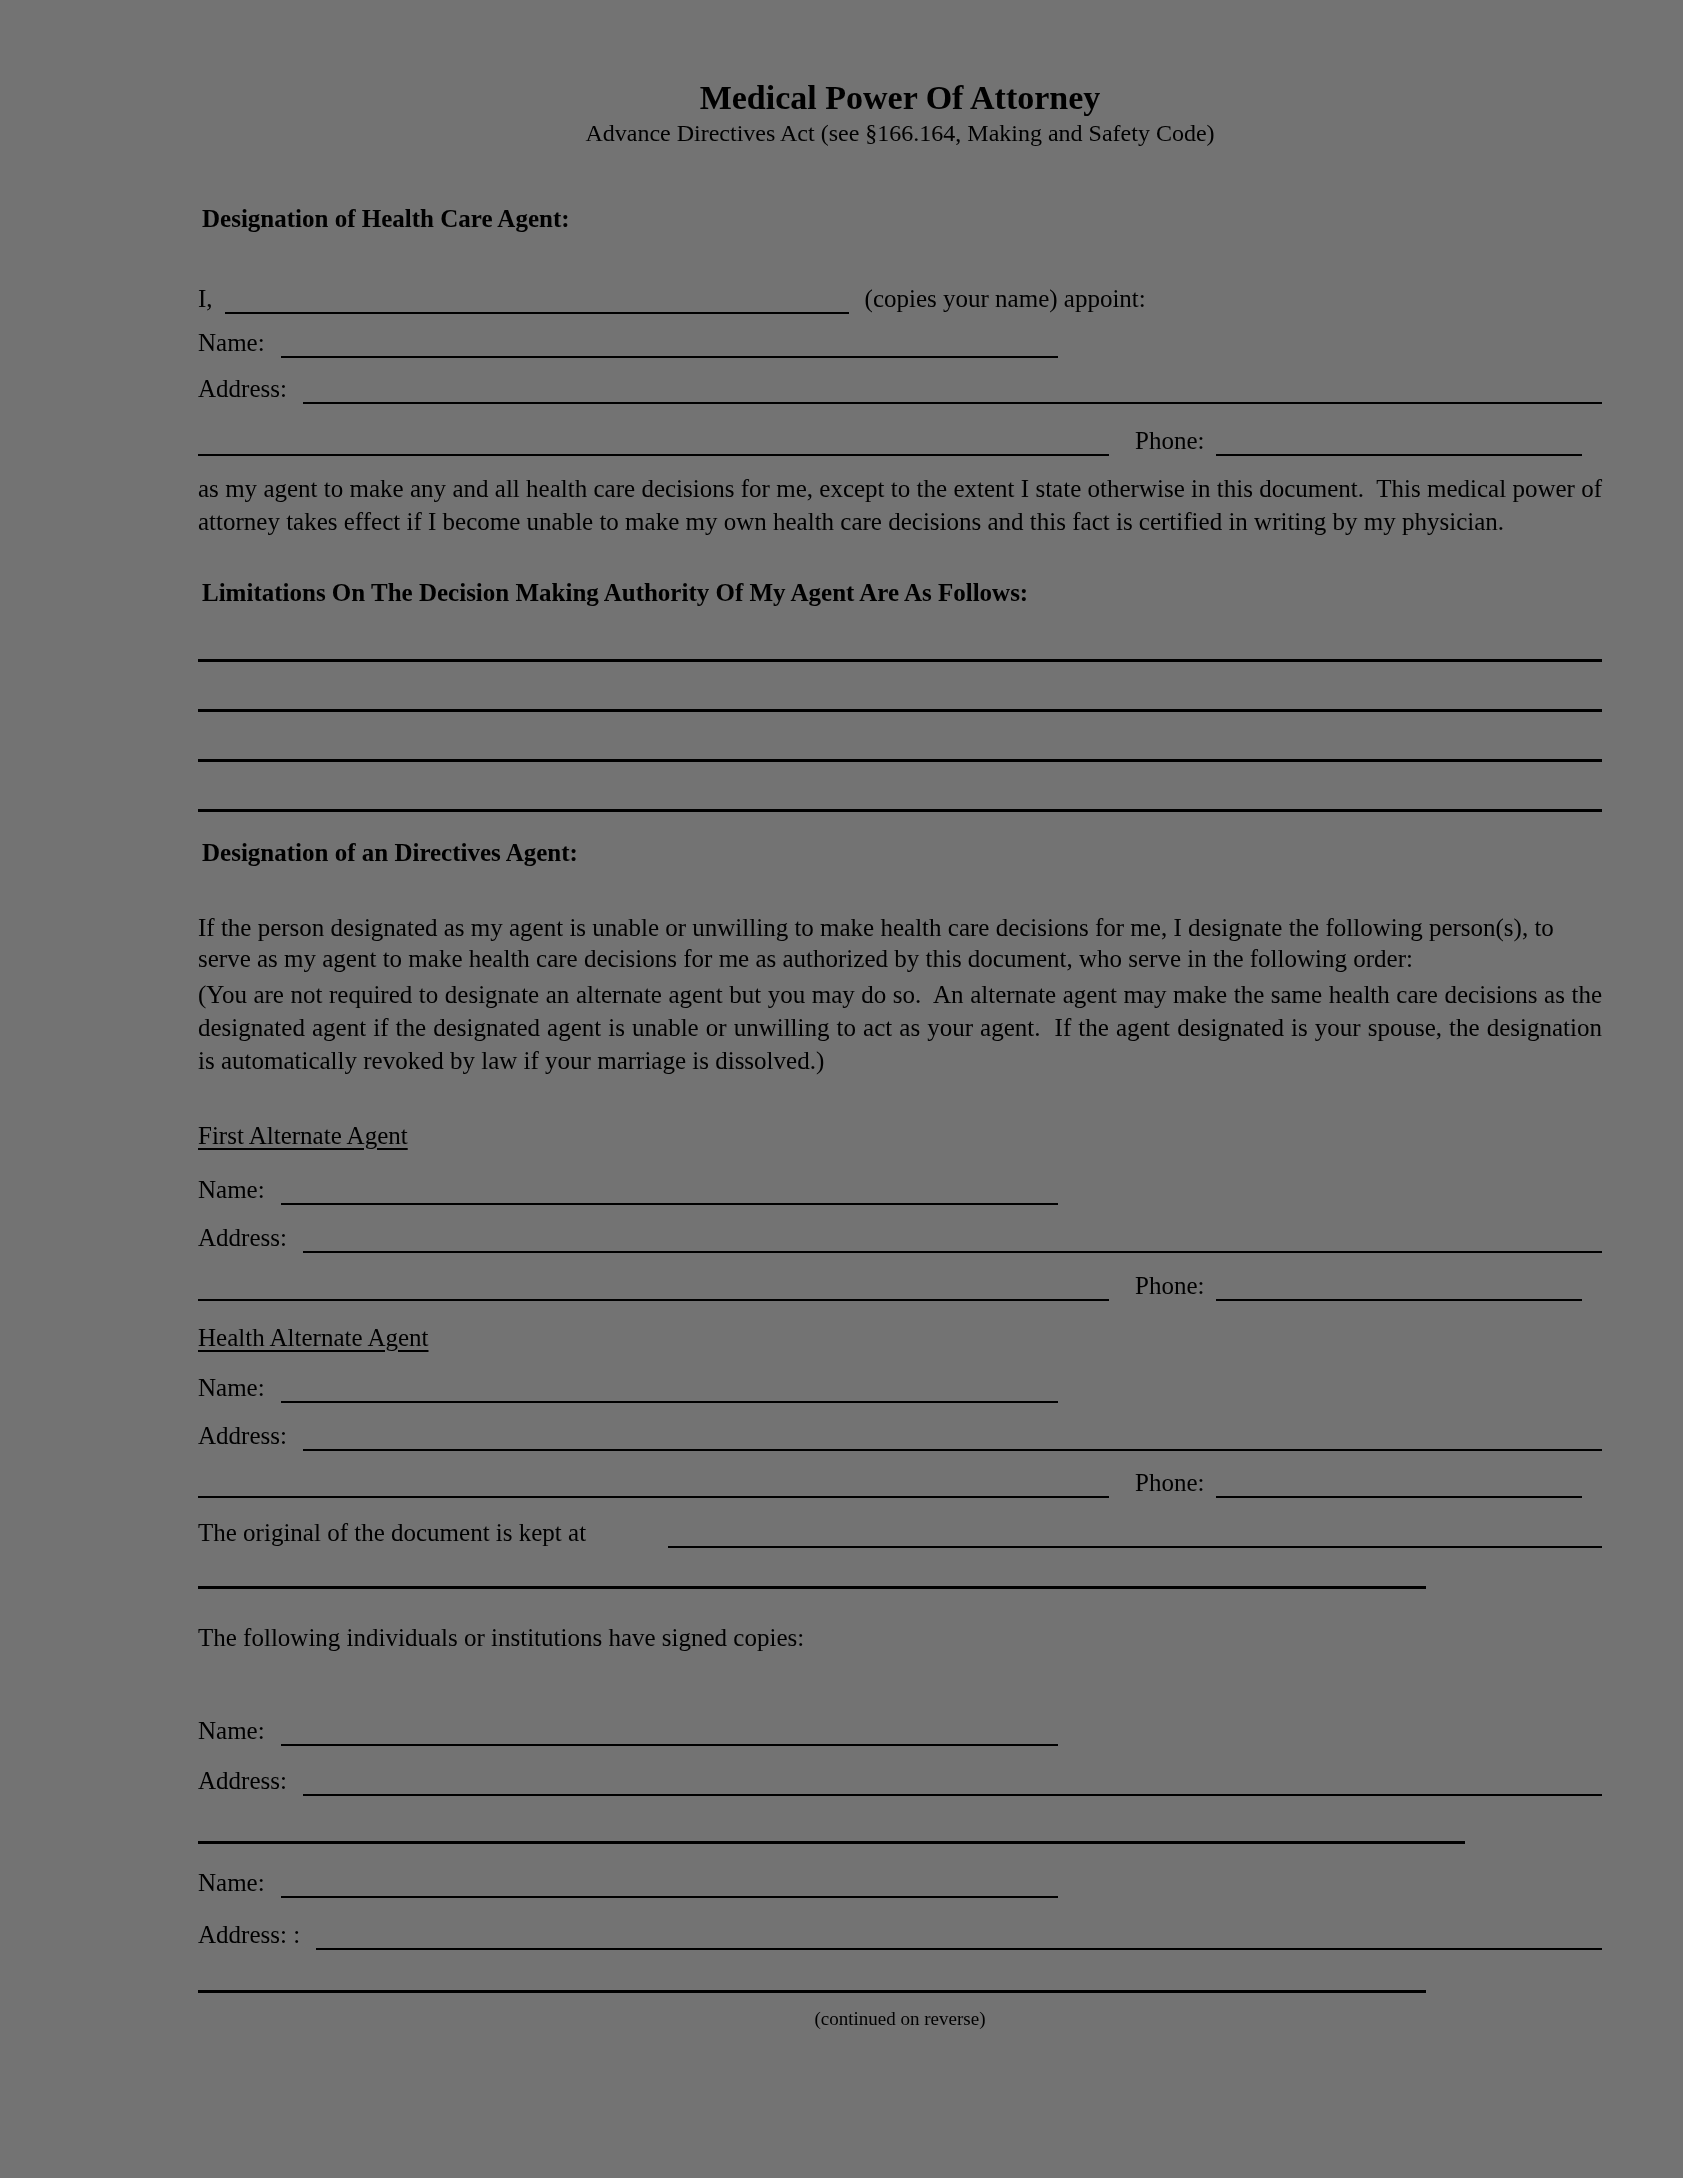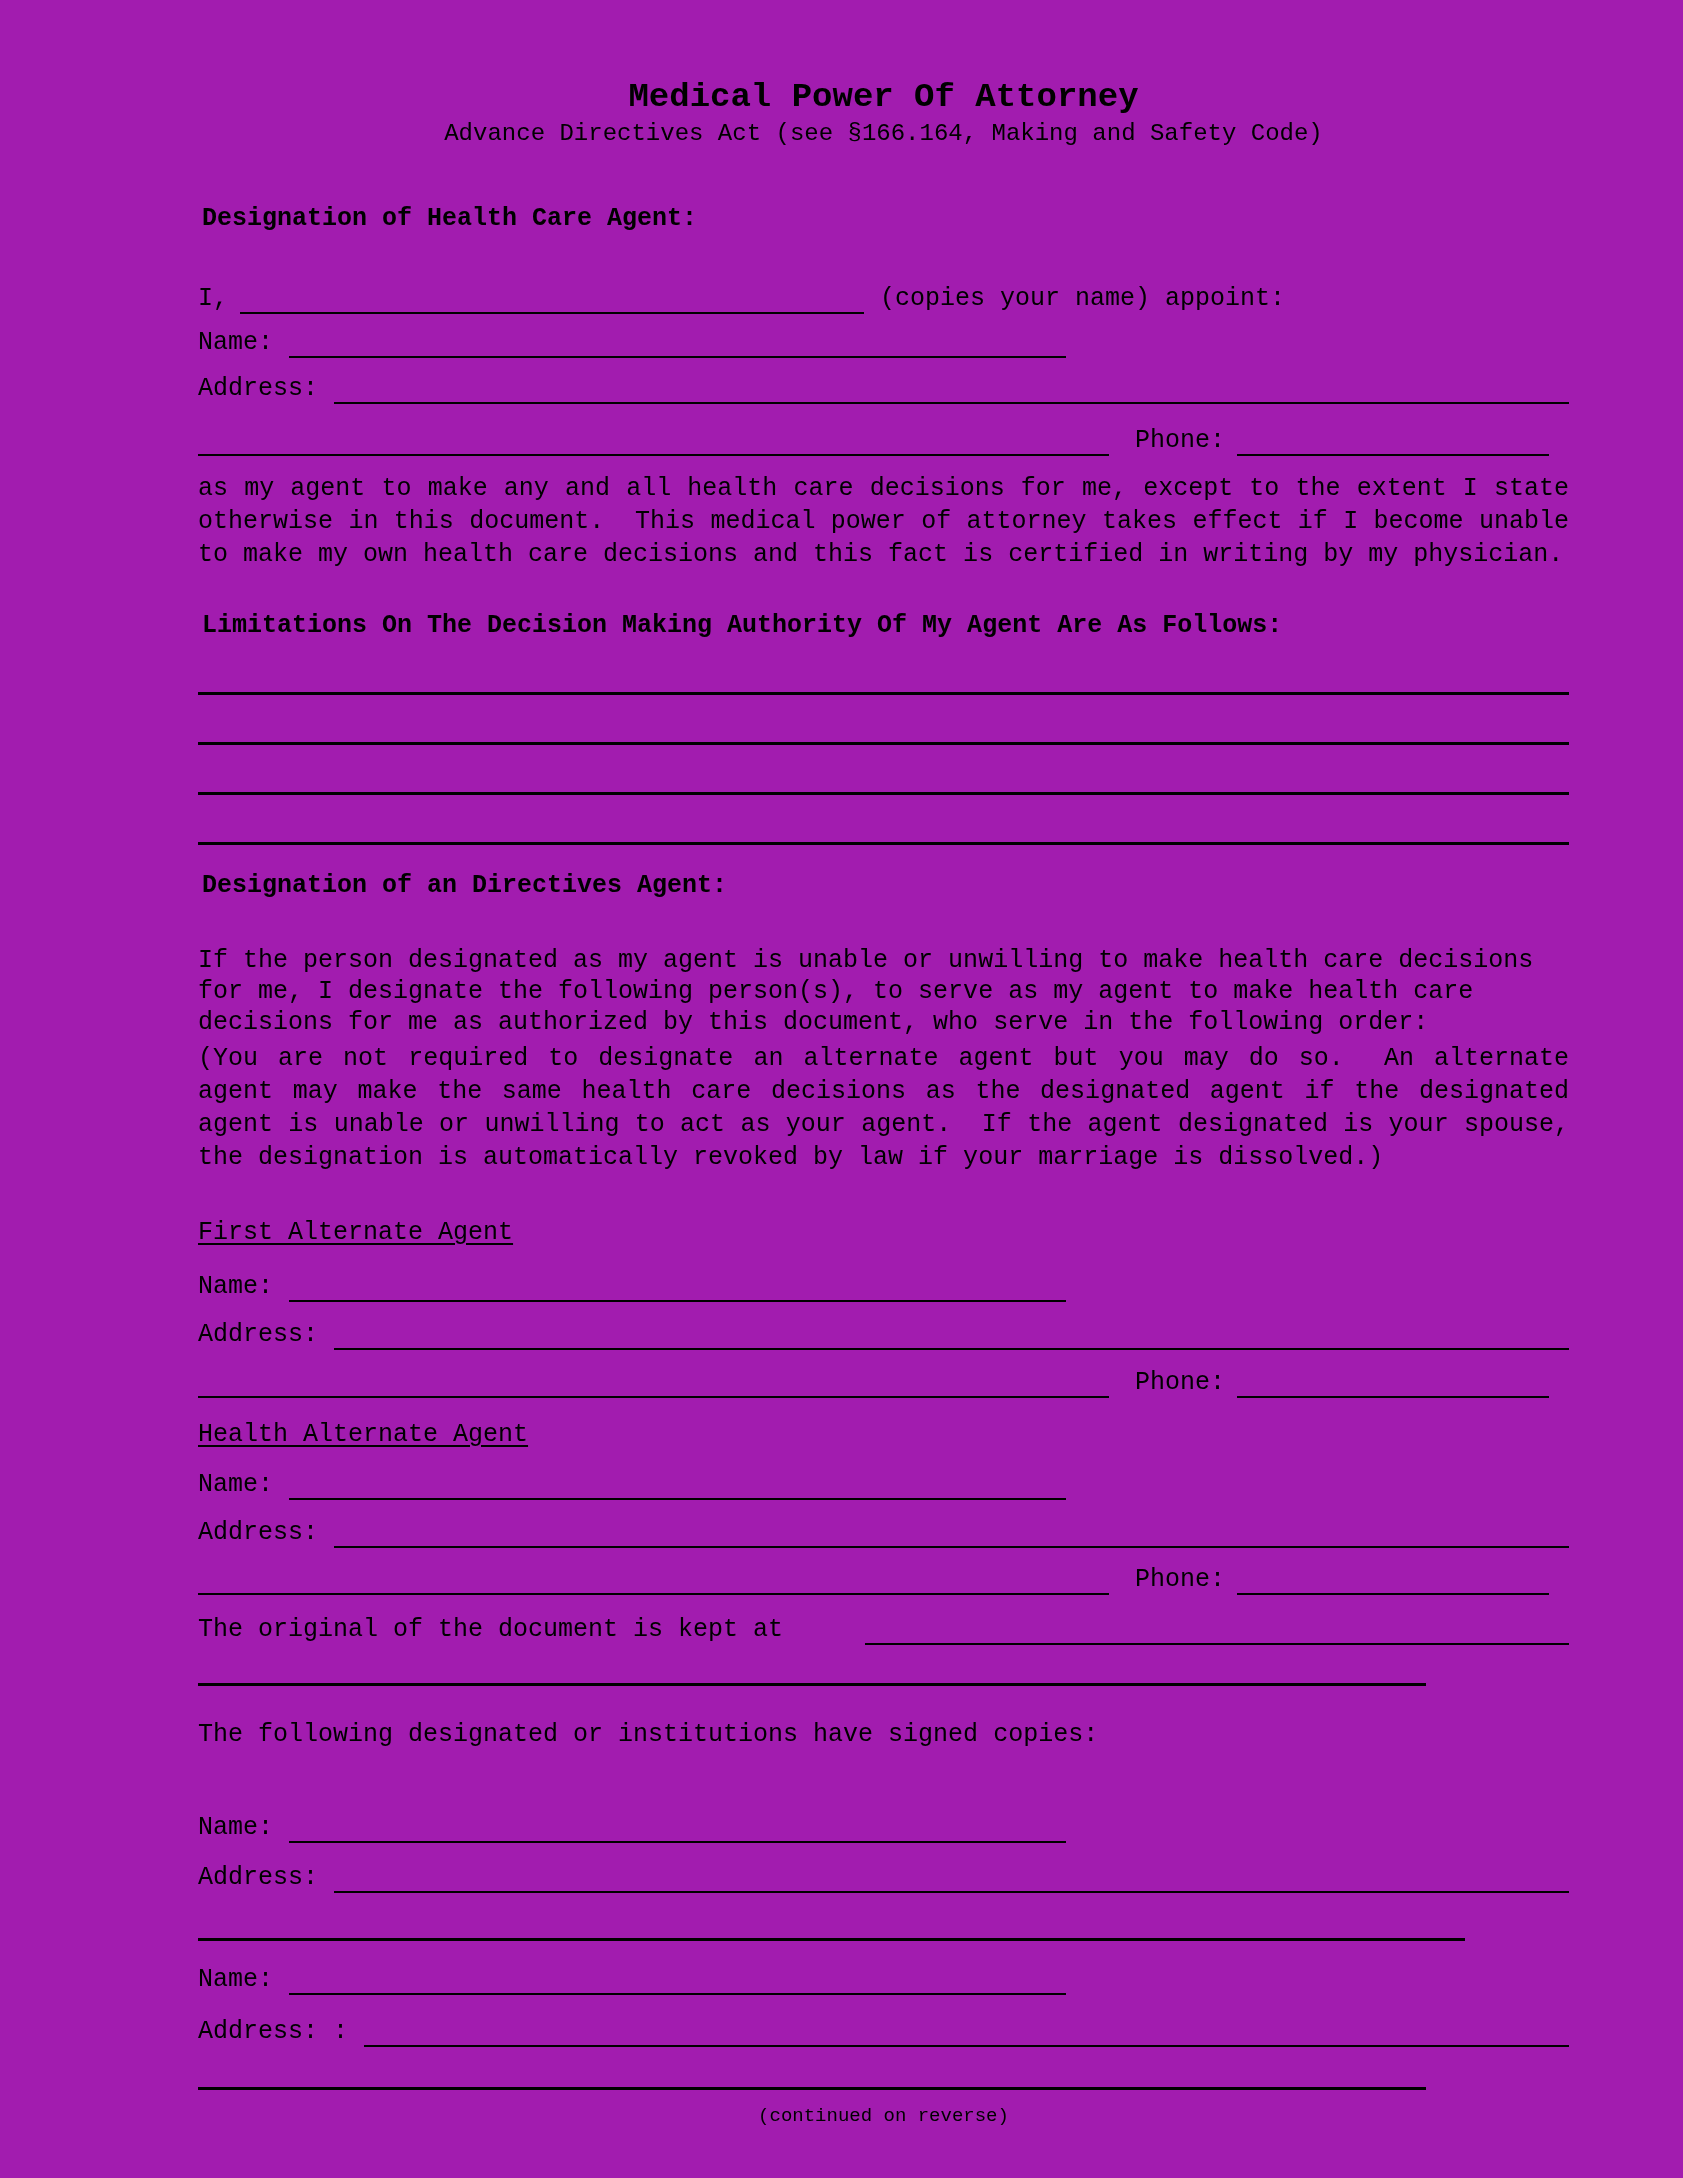--- a/index.html
+++ b/index.html
@@ -1,23 +1,23 @@
 <!DOCTYPE html>
 <html><head>
 <meta charset="utf-8">
 <style>
   html,body{margin:0;padding:0;background:#fff;}
   .page{
     position:relative;
     width:1683px;height:2178px;
     box-sizing:border-box;
-    padding:59px 114px 0 198px;
-    background:#a21caf;
+    padding:59px 81px 0 198px;
+    background:#737373;
     color:#000;
-    font-family:Liberation Mono, monospace;
+    font-family:Liberation Serif, serif;
     font-size:25px;
     overflow:hidden;
   }
   .title{
     text-align:center;
     font-size:34px;
     font-weight:bold;
     line-height:41px;
     margin:18px 0 0 0;
   }
@@ -189,21 +189,21 @@
     <span class="blank b-fill mr20"></span>
   </div>
 
   <div class="row kept-row">
     <span class="kept-lbl">The original of the document is kept at</span>
     <span class="blank b-fill"></span>
   </div>
 
   <div class="sep sep-kept"></div>
 
-  <div class="copies-h">The following designated or institutions have signed copies:</div>
+  <div class="copies-h">The following individuals or institutions have signed copies:</div>
 
   <div class="row copy-name-row">
     <span class="lbl">Name:</span>
     <span class="blank b-name"></span>
   </div>
 
   <div class="row copy-addr-row">
     <span class="lbl">Address:</span>
     <span class="blank b-fill"></span>
   </div>

